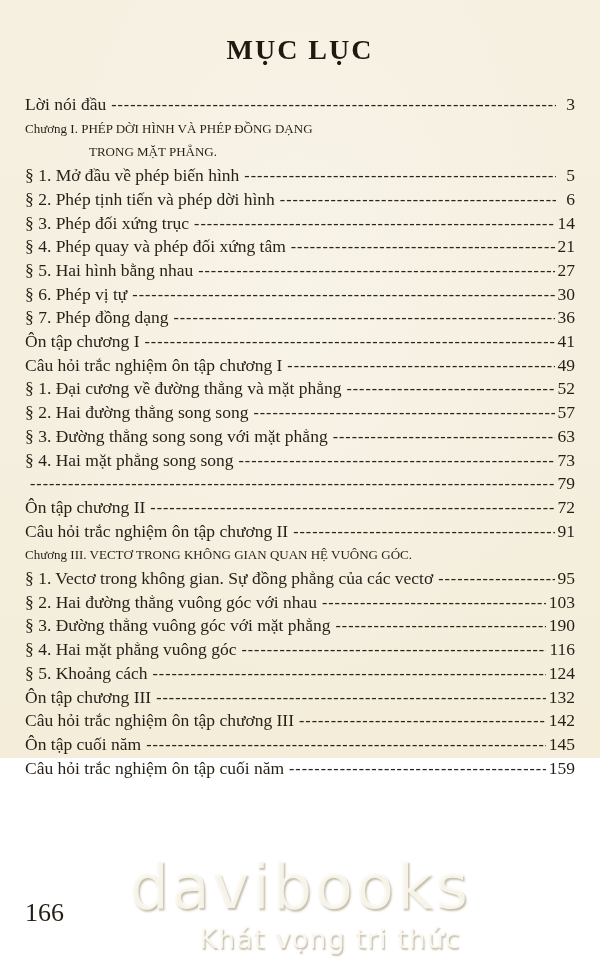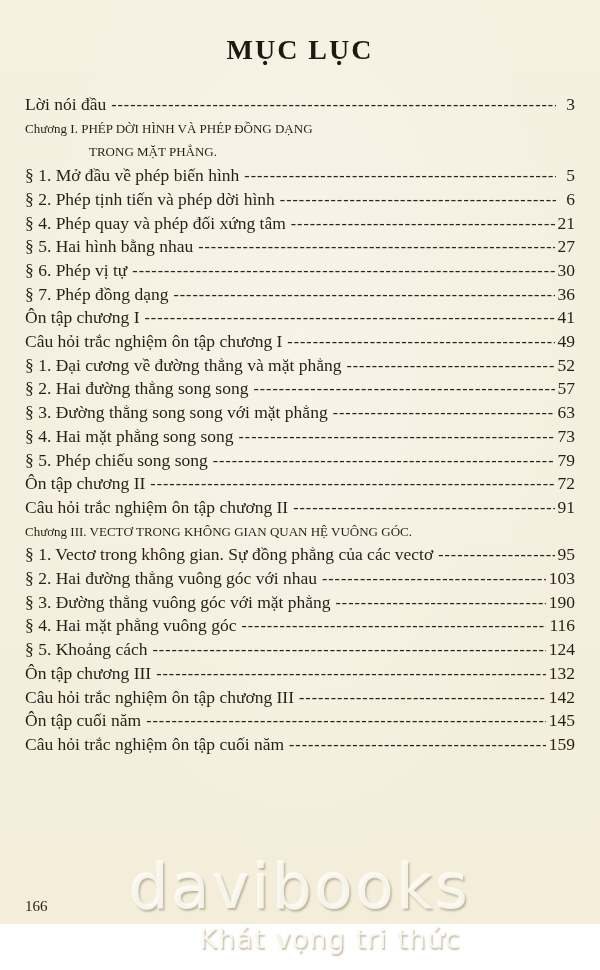--- a/index.html
+++ b/index.html
@@ -3,21 +3,21 @@
 <meta charset="utf-8">
 <style>
   html, body { margin: 0; padding: 0; }
   body {
     width: 600px; height: 970px;
     font-family: "Liberation Serif", "DejaVu Serif", serif;
     overflow: hidden;
   }
   .paper {
     position: relative;
-    width: 600px; height: 924px;
+    width: 600px; height: 758px;
     background:
       radial-gradient(ellipse at 50% 40%, rgba(255,255,255,0.25), rgba(0,0,0,0) 70%),
       linear-gradient(180deg, #f6f0e1 0%, #f5efdf 55%, #f3edda 100%);
     color: #251f17;
     box-sizing: border-box;
     padding: 34px 25px 0 25px;
   }
   .title {
     margin: 0 0 27px 0;
     text-align: center;
@@ -75,21 +75,21 @@
     margin-top: 6px;
     margin-left: 60px;
     letter-spacing: 1px;
     color: rgba(253,250,241,0.9);
     text-shadow: 1.2px 1.5px 1.5px rgba(150,137,107,0.55), -1px -1px 1px rgba(255,255,255,0.7);
   }
   .pagenum {
     position: absolute;
     left: 25px;
     top: 898px;
-    font-size: 15px;
+    font-size: 26px;
     color: #241e15;
   }
 </style>
 </head>
 <body>
 
 <div class="paper">
   <h1 class="title">MỤC LỤC</h1>
 
   <div class="toc">
@@ -106,20 +106,25 @@
     <span class="label">§ 1. Mở đầu về phép biến hình</span>
     <span class="leader"></span>
     <span class="pg">5</span>
   </div>
       <div class="row">
     <span class="label">§ 2. Phép tịnh tiến và phép dời hình</span>
     <span class="leader"></span>
     <span class="pg">6</span>
   </div>
       <div class="row">
+    <span class="label">§ 3. Phép đối xứng trục</span>
+    <span class="leader"></span>
+    <span class="pg">14</span>
+  </div>
+      <div class="row">
     <span class="label">§ 4. Phép quay và phép đối xứng tâm</span>
     <span class="leader"></span>
     <span class="pg">21</span>
   </div>
       <div class="row">
     <span class="label">§ 5. Hai hình bằng nhau</span>
     <span class="leader"></span>
     <span class="pg">27</span>
   </div>
       <div class="row">
@@ -156,21 +161,20 @@
     <span class="label">§ 3. Đường thẳng song song với mặt phẳng</span>
     <span class="leader"></span>
     <span class="pg">63</span>
   </div>
       <div class="row">
     <span class="label">§ 4. Hai mặt phẳng song song</span>
     <span class="leader"></span>
     <span class="pg">73</span>
   </div>
       <div class="row">
-    <span class="label">§ 5. Phép chiếu song song</span>
     <span class="leader"></span>
     <span class="pg">79</span>
   </div>
       <div class="row">
     <span class="label">Ôn tập chương II</span>
     <span class="leader"></span>
     <span class="pg">72</span>
   </div>
       <div class="row">
     <span class="label">Câu hỏi trắc nghiệm ôn tập chương II</span>

